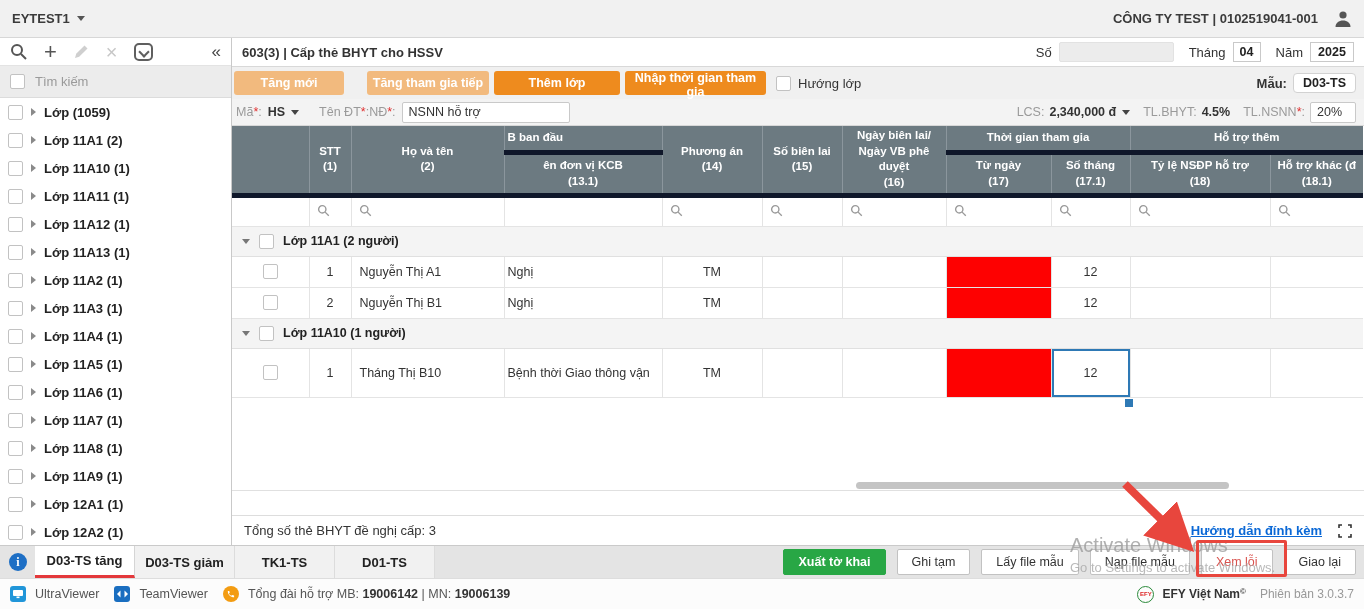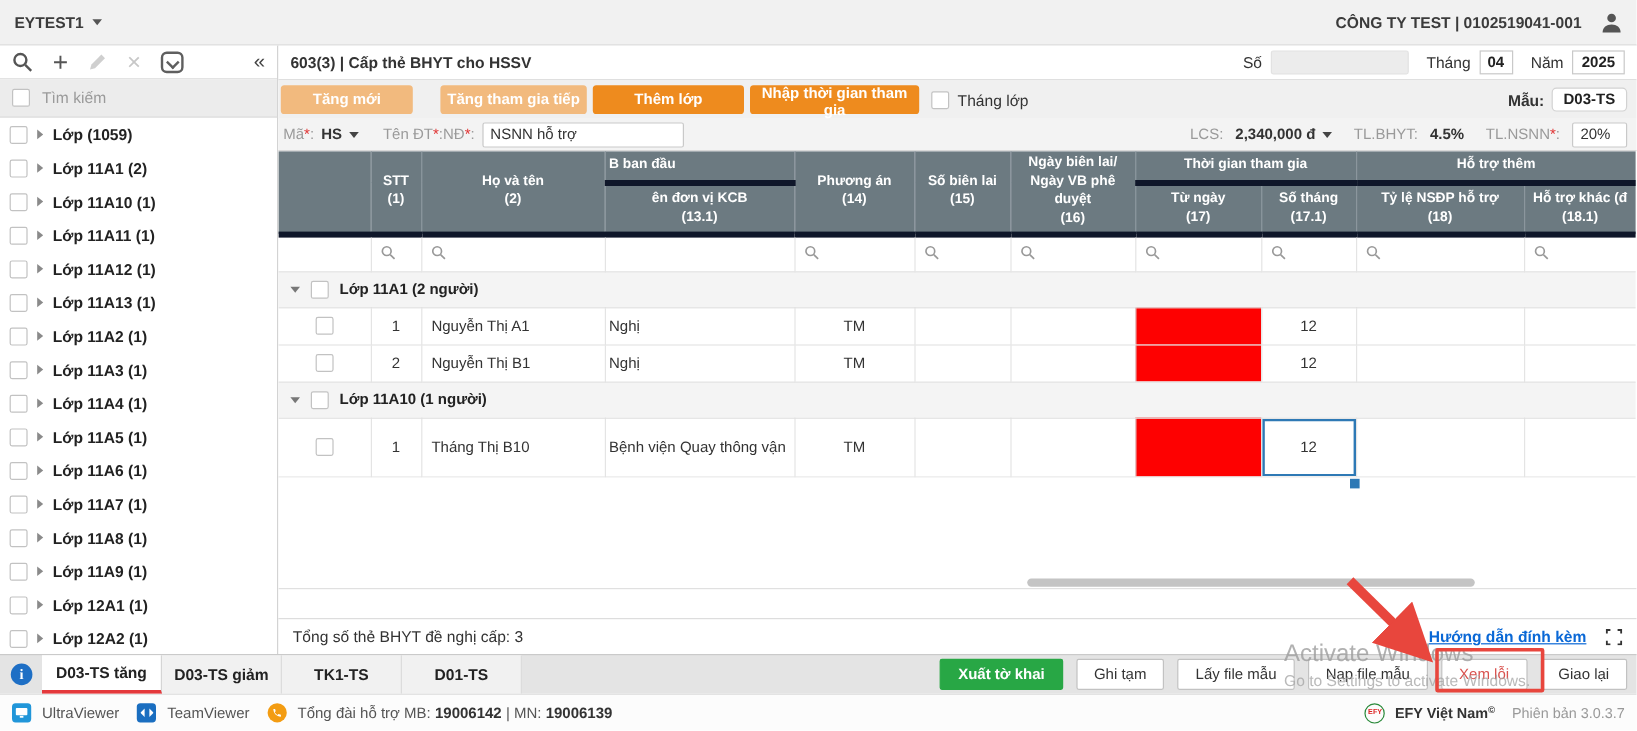--- a/index.html
+++ b/index.html
@@ -56,21 +56,21 @@
   .mau .lbl { font-weight:bold; color:#333; }
   .chip { background:#fff; border:1px solid #d2d2d2; border-radius:4px; padding:2px 9px; font-weight:bold; font-size:12.5px; color:#222; }
 
   .panel-form { height:27px; background:#f3f3f3; border-bottom:1px solid #d8d8d8; display:flex; align-items:center; padding:0 8px 0 4px; font-size:12.5px; }
   .flabel { color:#9a9a9a; }
   .req { color:#e03030; }
   .fval { font-weight:bold; color:#333; margin:0 6px 0 6px; display:inline-flex; align-items:center; gap:6px; }
   .finput { height:21px; border:1px solid #c9c9c9; background:#fff; border-radius:2px; font-size:12.5px; color:#333; padding:0 6px; font-family:"Liberation Sans",sans-serif; }
   .ten-dt { width:172px; margin:0 14px 0 6px; }
   .nd { width:168px; margin-left:6px; }
-  .form-right { margin-left:auto; display:flex; align-items:center; gap:10px; }
+  .form-right { margin-left:auto; display:flex; align-items:center; gap:5px; }
   .rv { font-weight:bold; color:#333; display:inline-flex; align-items:center; gap:6px; }
   .tl-input { width:46px; }
 
   
   .gridwrap { flex:1; position:relative; display:flex; flex-direction:column; overflow:hidden; }
   table.grid { table-layout:fixed; width:1131px; border-collapse:collapse; }
   .grid th { background:#6c7a81; color:#fff; font-weight:bold; font-size:11.5px; border-right:1px solid #8b969d; border-bottom:5px solid #0f172a; white-space:pre-line; text-align:center; vertical-align:middle; line-height:1.35; padding:2px; }
   .grid tr.h1 th.grp-top { height:26px; }
   .grid tr.h2 th { height:43px; }
   .grid th.kcb-top { text-align:left; padding-left:3px; }
@@ -273,21 +273,21 @@
         </div>
       </div>
 
       <div class="panel-toolbar">
         <button class="btn light b1">Tăng mới</button>
         <button class="btn light b2">Tăng tham gia tiếp</button>
         <button class="btn solid b3">Thêm lớp</button>
         <button class="btn solid b4">Nhập thời gian tham gia</button>
         <span class="donglop">
           <span class="cb"></span>
-          <span class="lbl">Tháng lớp</span>
+          <span class="lbl">Hướng lớp</span>
         </span>
         <span class="mau">
           <span class="lbl">Mẫu:</span>
           <span class="chip">D03-TS</span>
         </span>
       </div>
 
       <div class="panel-form">
         <span class="flabel"><span>Mã</span><span class="req">*</span><span>:</span></span>
         <span class="fval">
@@ -441,21 +441,21 @@
                 <span class="tri-down"></span>
                 <span class="cb"></span>
                 <span class="lbl">Lớp 11A10 (1 người)</span>
               </span>
                 </td>
             </tr>
             <tr class="row tall">
               <td class="cbcell"><span class="cb"></span></td>
               <td class="ctr">1</td>
               <td class="name">Tháng Thị B10</td>
-              <td class="kcb">Bệnh viện Quay thông vận</td>
+              <td class="kcb">Bệnh thời Giao thông vận</td>
               <td class="ctr">TM</td>
               <td></td>
               <td></td>
               <td class="err"></td>
               <td class="ctr selcell">12<span class="fill-handle"></span></td>
               <td></td>
               <td></td>
             </tr>
           </tbody>
         </table>

